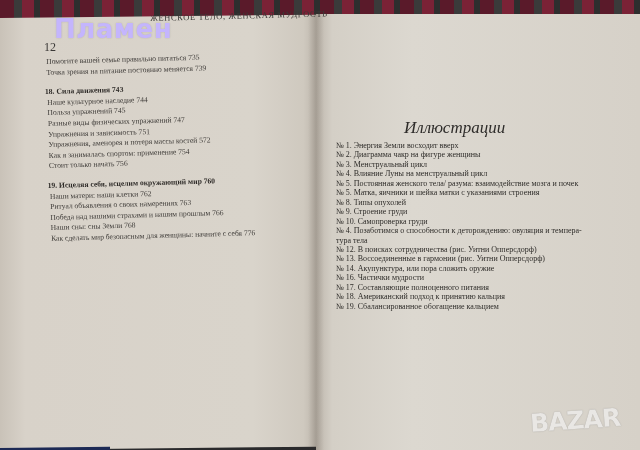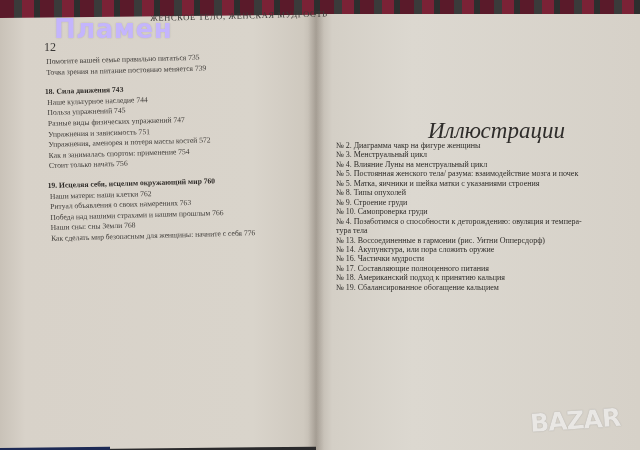--- a/index.html
+++ b/index.html
@@ -51,22 +51,22 @@
   .toc {
     position:absolute; left:44px; top:57px; width:260px;
     transform: rotate(-1.6deg); transform-origin:left top;
     color:#3e3b38; font-size:7.6px; line-height:10.6px;
   }
   .toc .line { white-space:nowrap; }
   .toc .chapter { font-weight:bold; color:#2e2b28; margin-top:9px; }
   .toc .entry { padding-left:2px; }
 
   .illus-title {
-    position:absolute; left:428px; top:118px;
-    font-style:italic; font-size:23px; color:#2f2d2b;
+    position:absolute; left:404px; top:118px;
+    font-style:italic; font-size:17px; color:#2f2d2b;
   }
   .illus-list {
     position:absolute; left:336px; top:141px; width:296px;
     color:#2e2c29; font-size:8px; line-height:9.45px;
   }
   .illus-list .item { white-space:nowrap; }
   .illus-list .cont { white-space:nowrap; }
   .bazar {
     position:absolute; left:530px; top:406px;
     font-family:"DejaVu Sans", sans-serif; font-weight:bold; font-size:25px;
@@ -106,30 +106,32 @@
   <div class="line entry">Наши матери: наши клетки 762</div>
   <div class="line entry">Ритуал объявления о своих намерениях 763</div>
   <div class="line entry">Победа над нашими страхами и нашим прошлым 766</div>
   <div class="line entry">Наши сны: сны Земли 768</div>
   <div class="line entry">Как сделать мир безопасным для женщины: начните с себя 776</div>
 </div>
 
 <div class="illus-title">Иллюстрации</div>
 
 <div class="illus-list">
+  <div class="item">№ 1. Энергия Земли восходит вверх</div>
   <div class="item">№ 2. Диаграмма чакр на фигуре женщины</div>
   <div class="item">№ 3. Менструальный цикл</div>
   <div class="item">№ 4. Влияние Луны на менструальный цикл</div>
   <div class="item">№ 5. Постоянная женского тела/ разума: взаимодействие мозга и почек</div>
   <div class="item">№ 5. Матка, яичники и шейка матки с указаниями строения</div>
   <div class="item">№ 8. Типы опухолей</div>
   <div class="item">№ 9. Строение груди</div>
   <div class="item">№ 10. Самопроверка груди</div>
   <div class="item">№ 4. Позаботимся о способности к деторождению: овуляция и темпера-</div>
   <div class="cont">тура тела</div>
+  <div class="item">№ 12. В поисках сотрудничества (рис. Уитни Опперсдорф)</div>
   <div class="item">№ 13. Воссоединенные в гармонии (рис. Уитни Опперсдорф)</div>
   <div class="item">№ 14. Акупунктура, или пора сложить оружие</div>
   <div class="item">№ 16. Частички мудрости</div>
   <div class="item">№ 17. Составляющие полноценного питания</div>
   <div class="item">№ 18. Американский подход к принятию кальция</div>
   <div class="item">№ 19. Сбалансированное обогащение кальцием</div>
 </div>
 
 <div class="bazar">BAZAR</div>
 

